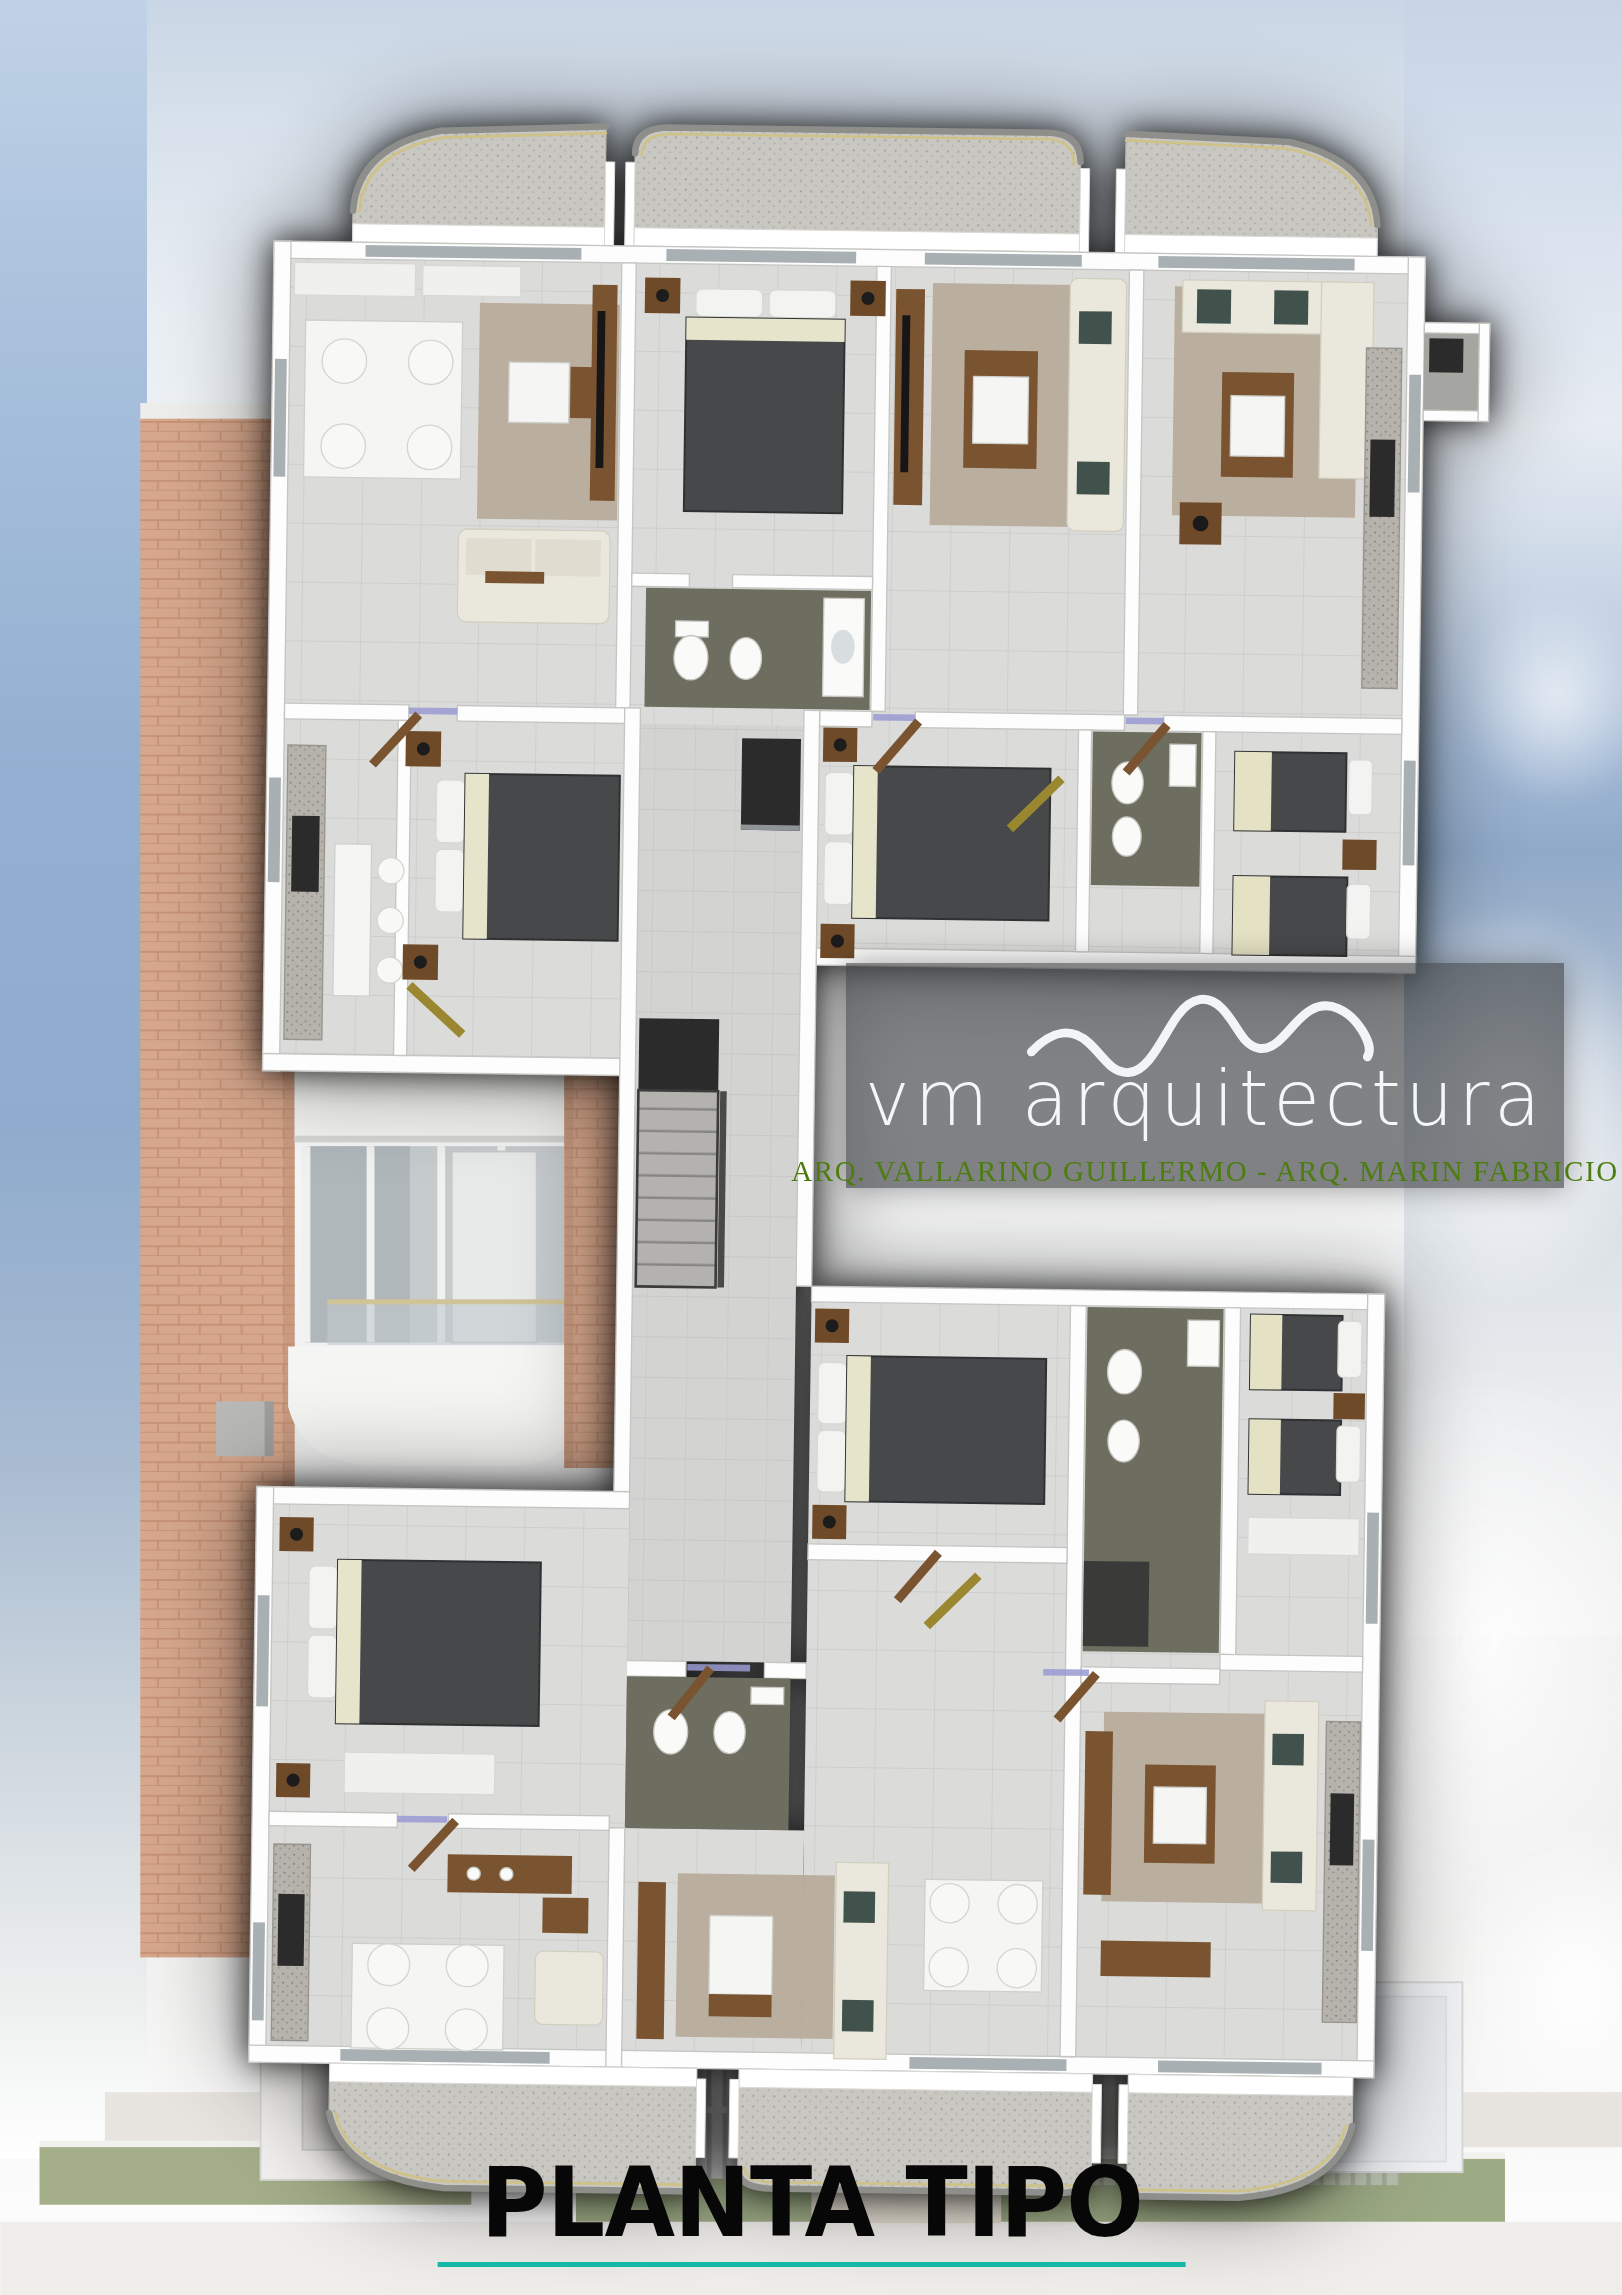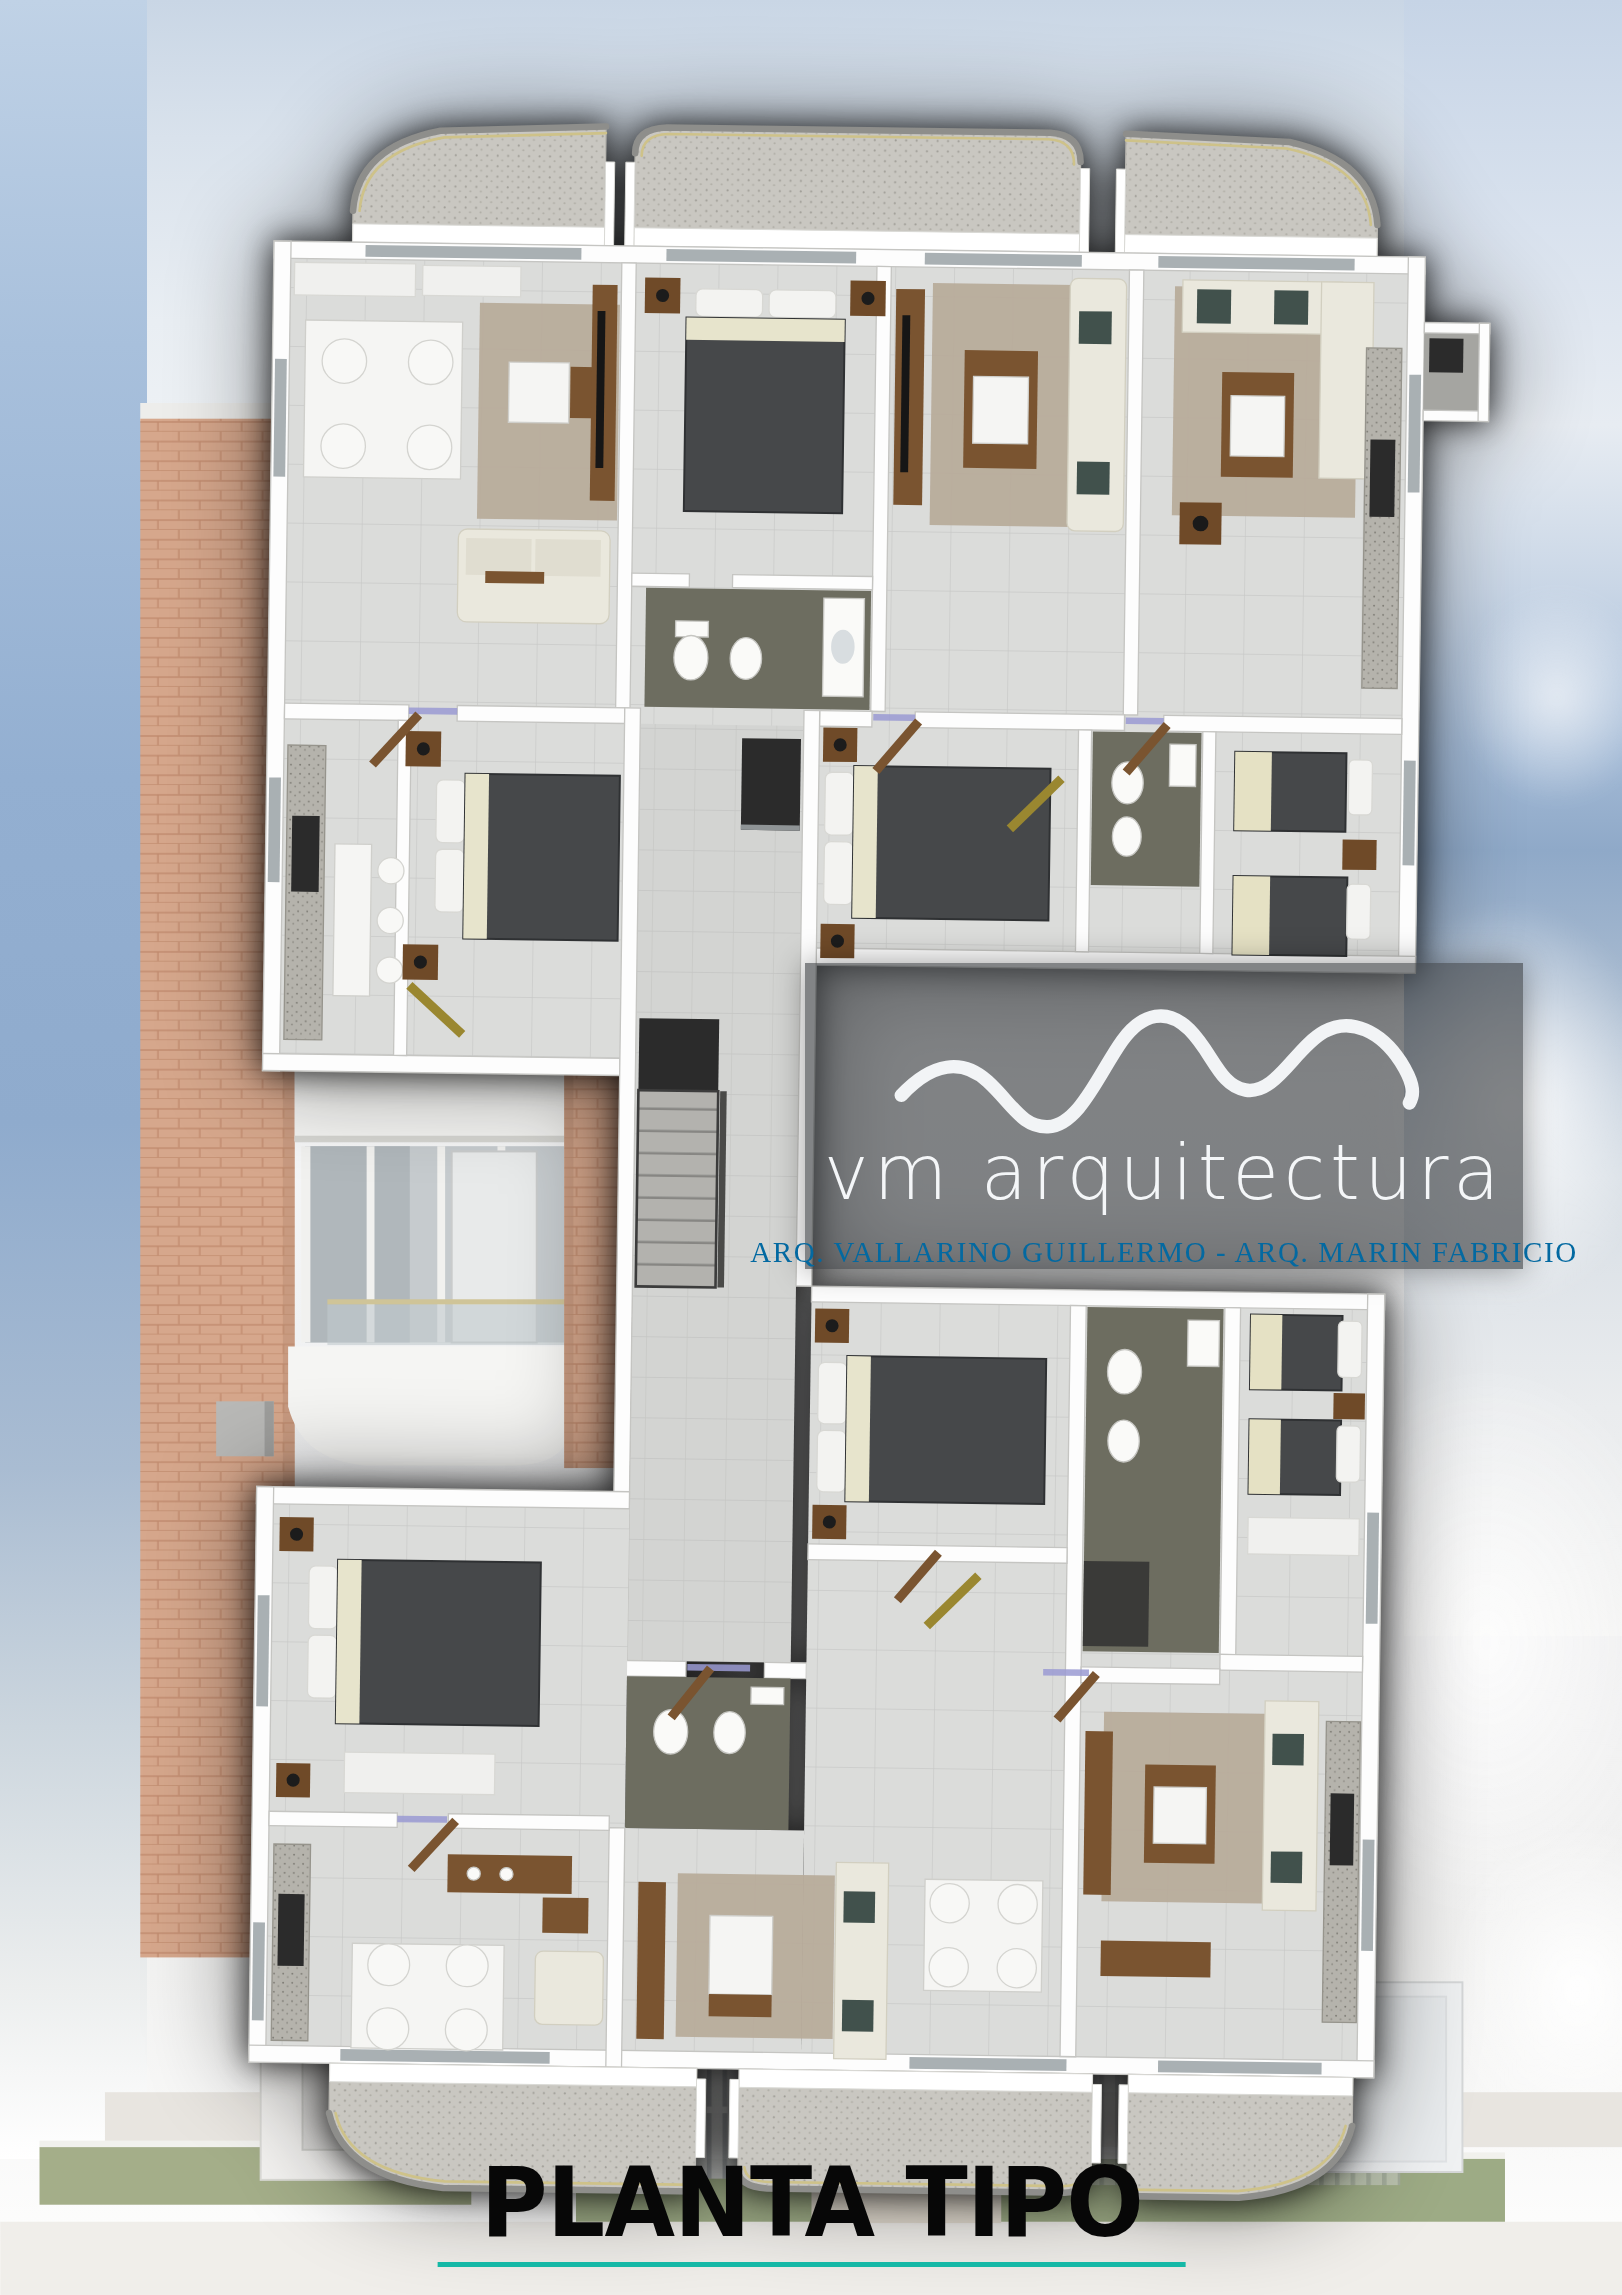--- a/index.html
+++ b/index.html
@@ -44,27 +44,27 @@
   .pw{fill:#f3f3f1;stroke:#d8d8d4;stroke-width:2;}
   .sh{fill:#e7e4cc;} .sh2{fill:#e5e1c4;}
   .ns{fill:#6f4a28;} .wd{fill:#7a5430;}
   .gr{fill:url(#granite);stroke:#96948c;stroke-width:2;}
   .ck{fill:#2b2b2b;} .bf{fill:#6d6d60;}
   .fx{fill:#fafaf8;stroke:#c6c6c2;stroke-width:2;}
   .cab{fill:#f0f0ee;stroke:#d8d8d4;stroke-width:2;}
   .gold{fill:#9a8730;} .lav{fill:#9a9ad2;opacity:.85;} .dark{fill:#2b2b2b;}
 
   
-  .watermark{position:absolute;left:805px;top:963px;width:718px;height:306px;z-index:3;
+  .watermark{position:absolute;left:846px;top:963px;width:718px;height:225px;z-index:3;
      background:rgba(58,61,65,0.63);display:flex;flex-direction:column;align-items:center;
      justify-content:space-between;box-shadow:0 0 30px rgba(0,0,0,0.38);}
   .wm-wave{margin-top:3.9px;width:667px;height:178px;}
   .wm-brand{margin-top:-23.6px;color:#f4f6f8;font-family:"DejaVu Sans",sans-serif;
      font-weight:100;font-size:76px;letter-spacing:4.6px;line-height:1;white-space:nowrap;}
-  .wm-credits{margin-top:11px;color:#0369a1;font-family:"Liberation Serif",serif;
+  .wm-credits{margin-top:18px;color:#4d7c0f;font-family:"Liberation Serif",serif;
      font-size:29px;letter-spacing:1.6px;white-space:nowrap;}
 
   
   .title-block{position:absolute;left:50%;top:2154px;transform:translateX(-50%);z-index:4;
      border-bottom:5px solid #14b8a6;padding:0 22px 10.5px 22px;}
   .title-text{font-family:"DejaVu Sans",sans-serif;font-weight:700;font-size:97px;
      letter-spacing:-0.7px;color:#070707;line-height:1;white-space:nowrap;
      display:inline-block;transform:scaleX(0.94);transform-origin:center;}
 </style>
 </head>

